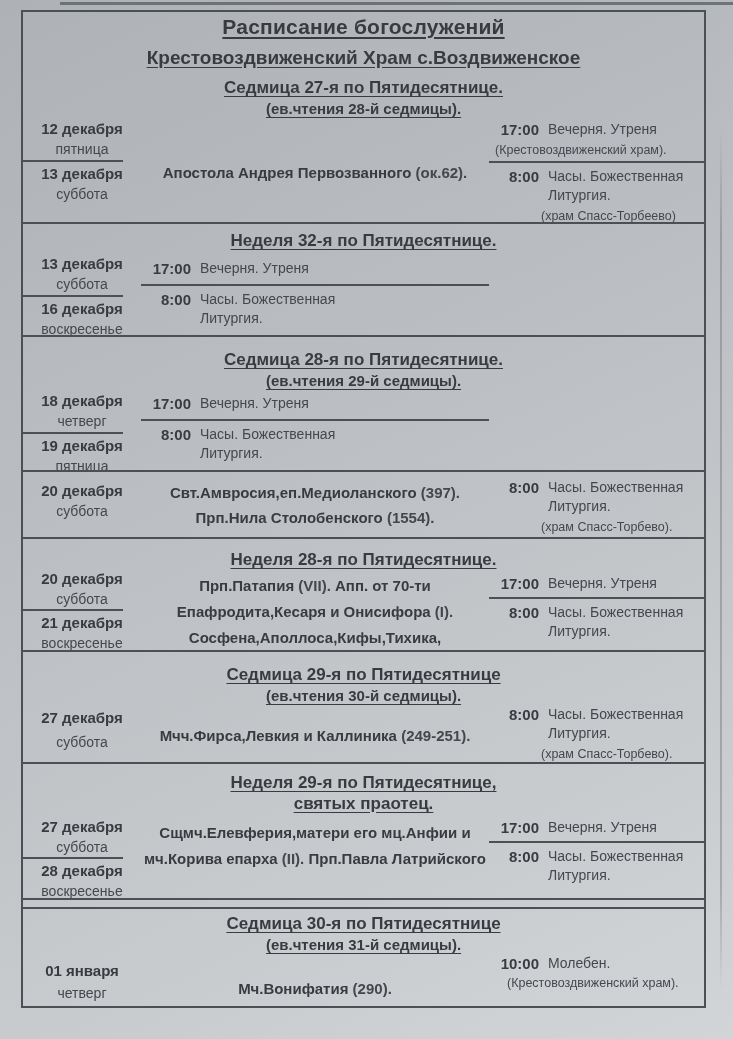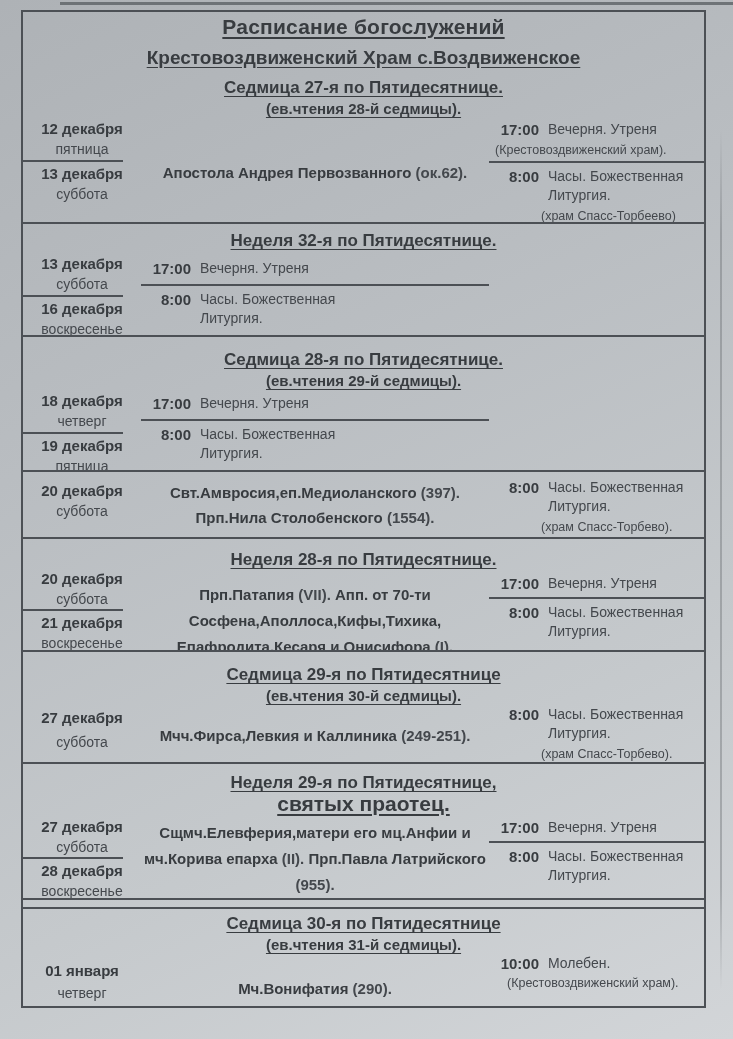--- a/index.html
+++ b/index.html
@@ -29,21 +29,21 @@
   .gap{height:9px;border-top:2px solid var(--line);box-sizing:border-box;}
 
   .title{font-size:21px;font-weight:700;text-align:center;line-height:26px;margin-top:2px;
          text-decoration:underline;text-underline-offset:3px;letter-spacing:.2px;}
   .subtitle{font-size:19px;font-weight:700;text-align:center;line-height:23px;margin-top:6px;
          text-decoration:underline;text-underline-offset:3px;}
   .hdr{font-size:17px;font-weight:700;text-align:center;line-height:21px;
        text-decoration:underline;text-underline-offset:3px;}
   .subhdr{font-size:15px;font-weight:700;text-align:center;line-height:18px;margin-top:2px;
        text-decoration:underline;text-underline-offset:3px;}
-  .subhdr.big{font-size:21px;line-height:21px;margin-top:0;}
+  .subhdr.big{font-size:17px;line-height:21px;margin-top:0;}
 
   .row{display:grid;grid-template-columns:118px 1fr 215px;}
   .col-dates{text-align:center;}
   .date{font-size:15px;font-weight:700;line-height:18px;}
   .wday{font-size:14px;line-height:15px;margin-top:4px;color:var(--ink-soft);}
   .ldiv{width:100px;height:2px;background:var(--line);margin:3px 0;}
 
   .col-desc{text-align:center;padding:0 2px;}
   .dline{font-size:15px;font-weight:700;line-height:25px;white-space:nowrap;}
   .seg-r{font-weight:700;color:var(--ink-soft);}
@@ -64,21 +64,21 @@
   .b2 .hdr{margin-top:6px}.b2 .row{margin-top:2px}
   .b2 .col-dates{padding-top:2px}.b2 .col-desc{padding-top:26px}.b2 .col-svc{padding-top:6px}
   .b2 .rdiv{margin:6px 0 4px}
   .b3 .hdr{margin-top:12px}
   .b3 .col-dates{padding-top:2px}.b3 .col-desc{padding-top:16px}.b3 .col-svc{padding-top:4px}
   .b3 .rdiv{margin:6px 0 4px}
   .b4 .row{margin-top:2px}
   .b4 .col-dates{padding-top:8px}.b4 .col-desc{padding-top:6px}.b4 .col-svc{padding-top:4px}
   .b5 .hdr{margin-top:10px}
   .b5 .col-dates{padding-top:0}.b5 .ldiv{margin-top:2px}
-  .b5 .col-desc{padding-top:12px}.b5 .dline{line-height:26px}
+  .b5 .col-desc{padding-top:3px}.b5 .dline{line-height:26px}
   .b5 .col-svc{padding-top:4px}.b5 .rdiv{margin:4px 0}
   .b6 .hdr{margin-top:12px}
   .b6 .col-dates{padding-top:4px}.b6 .wday{margin-top:8px}
   .b6 .col-desc{padding-top:18px}.b6 .col-svc{padding-top:0}
   .b7 .hdr{margin-top:8px}
   .b7 .col-dates{padding-top:4px}.b7 .ldiv{margin-top:2px}
   .b7 .col-desc{padding-top:6px}.b7 .dline{line-height:26px}
   .b7 .col-svc{padding-top:4px}.b7 .rdiv{margin:4px 0}
   .b8 .hdr{margin-top:4px}
   .b8 .col-dates{padding-top:8px}.b8 .wday{margin-top:6px}
@@ -217,22 +217,22 @@
           <div class="wday">суббота</div>
         </div>
         <div class="ldiv"></div>
         <div class="dgroup">
           <div class="date">21 декабря</div>
           <div class="wday">воскресенье</div>
         </div>
       </div>
       <div class="col-desc">
         <div class="dline"><span class="seg-b">Прп.Патапия </span><span class="seg-r">(VII).</span><span class="seg-b"> Апп. от 70-ти</span></div>
+        <div class="dline"><span class="seg-b">Епафродита,Кесаря и Онисифора </span><span class="seg-r">(I).</span><span class="seg-b"></span></div>
         <div class="dline"><span class="seg-b">Сосфена,Аполлоса,Кифы,Тихика,</span><span class="seg-r"></span><span class="seg-b"></span></div>
-        <div class="dline"><span class="seg-b">Епафродита,Кесаря и Онисифора </span><span class="seg-r">(I).</span><span class="seg-b"></span></div>
       </div>
       <div class="col-svc">
         <div class="svc">
           <span class="time">17:00</span>
           <span class="stext">Вечерня. Утреня</span>
         </div>
         <div class="rdiv"></div>
         <div class="svc">
           <span class="time">8:00</span>
           <span class="stext">Часы. Божественная Литургия.</span>
@@ -275,21 +275,20 @@
         </div>
         <div class="ldiv"></div>
         <div class="dgroup">
           <div class="date">28 декабря</div>
           <div class="wday">воскресенье</div>
         </div>
       </div>
       <div class="col-desc">
         <div class="dline"><span class="seg-b">Сщмч.Елевферия,матери его мц.Анфии и</span><span class="seg-r"></span><span class="seg-b"></span></div>
         <div class="dline"><span class="seg-b">мч.Корива епарха </span><span class="seg-r">(II).</span><span class="seg-b"> Прп.Павла Латрийского</span></div>
-        <div class="dline"><span class="seg-b"></span><span class="seg-r">(955).</span><span class="seg-b"></span></div>
       </div>
       <div class="col-svc">
         <div class="svc">
           <span class="time">17:00</span>
           <span class="stext">Вечерня. Утреня</span>
         </div>
         <div class="rdiv"></div>
         <div class="svc">
           <span class="time">8:00</span>
           <span class="stext">Часы. Божественная Литургия.</span>

